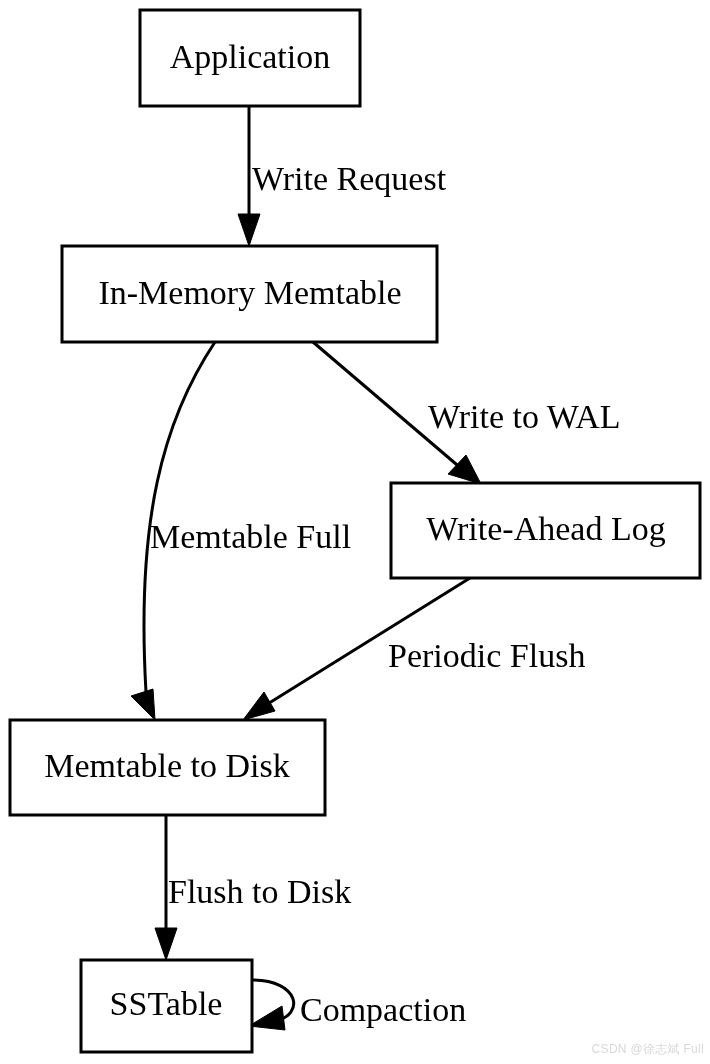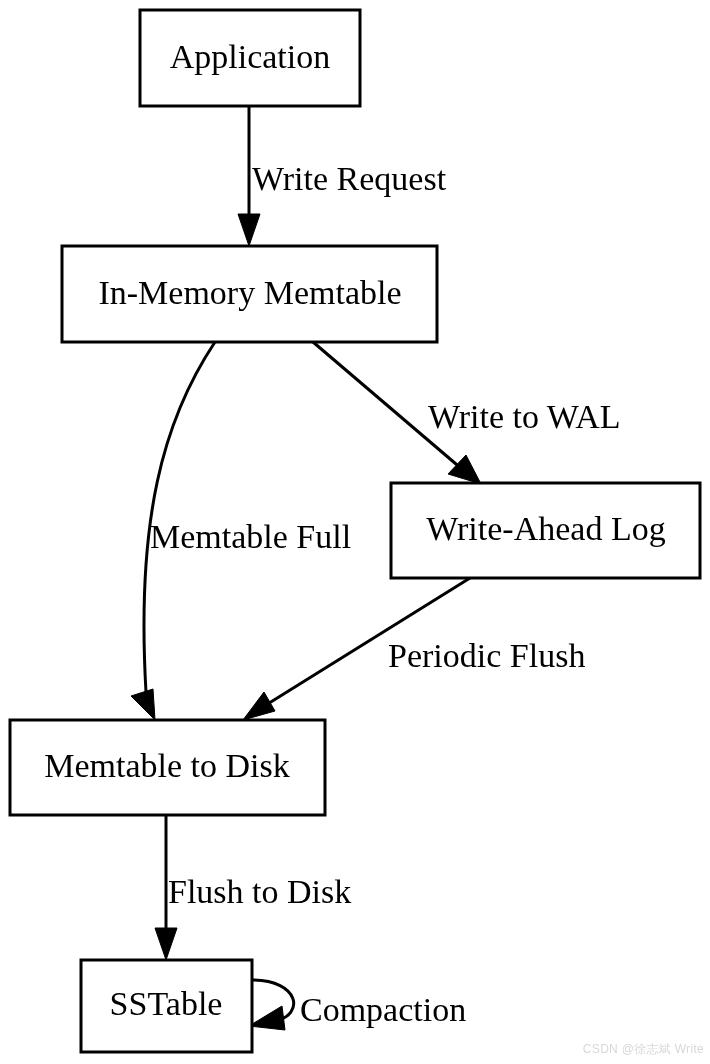--- a/index.html
+++ b/index.html
@@ -132,15 +132,15 @@
     <text class="edge-label" x="150" y="548" font-size="34">Memtable Full</text>
 
     <text class="edge-label" x="388" y="667" font-size="34">Periodic Flush</text>
 
     <text class="edge-label" x="168" y="903" font-size="34">Flush to Disk</text>
 
     <text class="edge-label" x="300" y="1021" font-size="34">Compaction</text>
 
   </svg>
 
-  <div class="watermark">CSDN @徐志斌 Write</div>
+  <div class="watermark">CSDN @徐志斌 Full</div>
 
 </div>
 
 </body></html>

